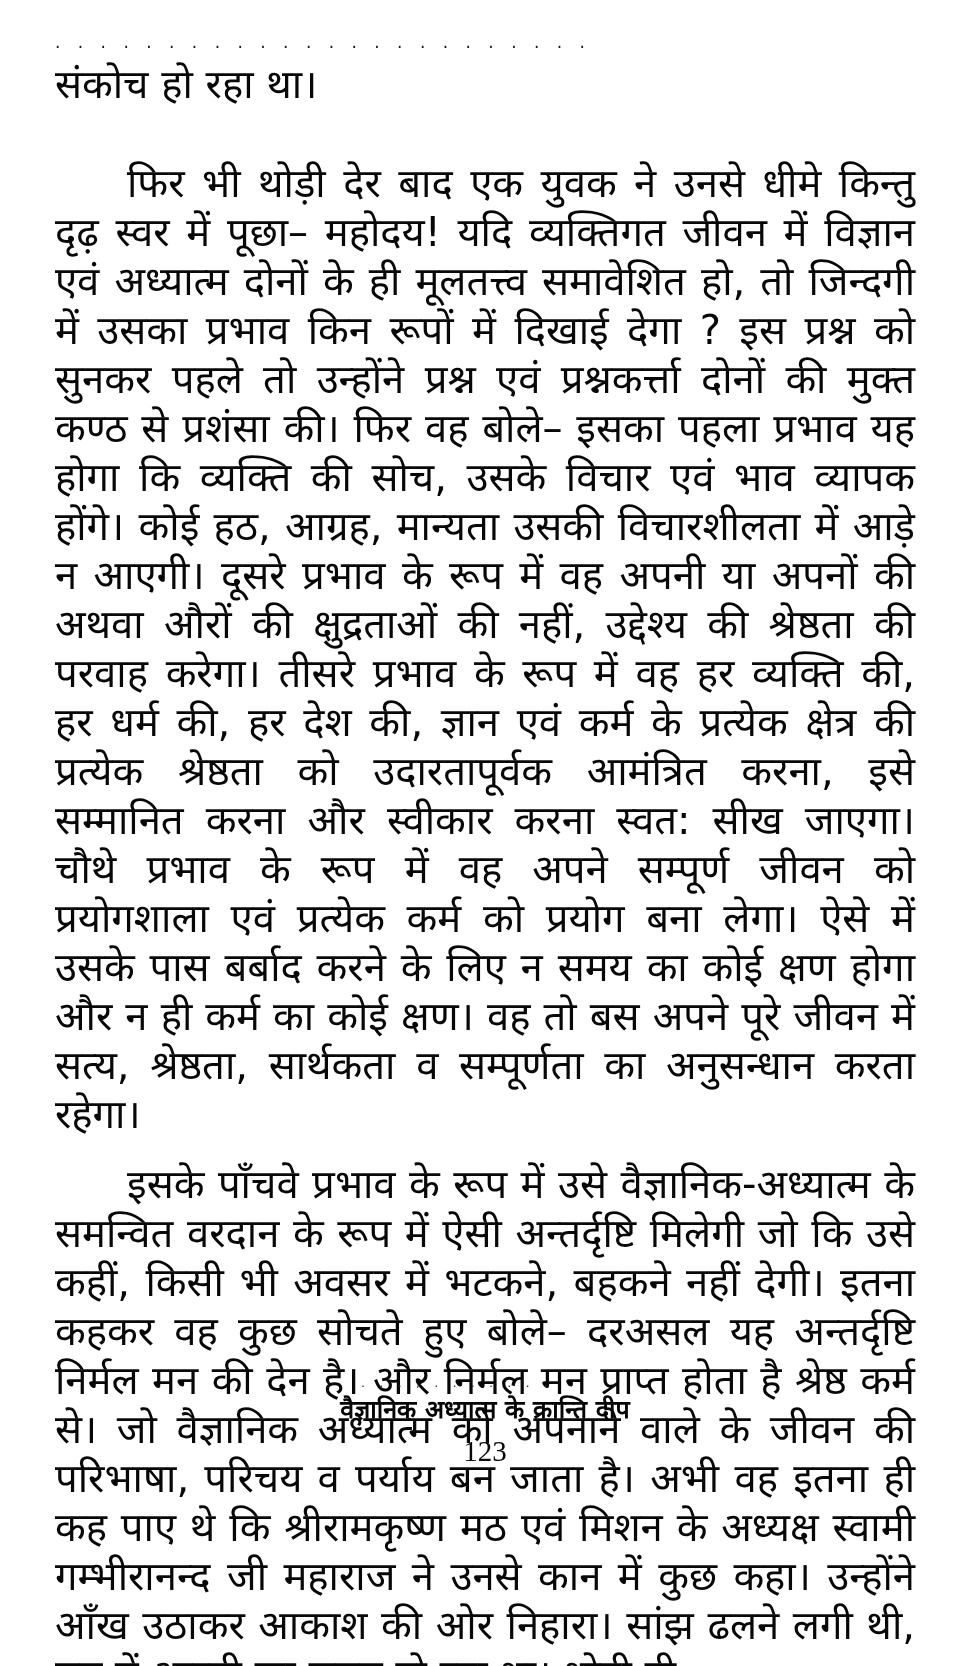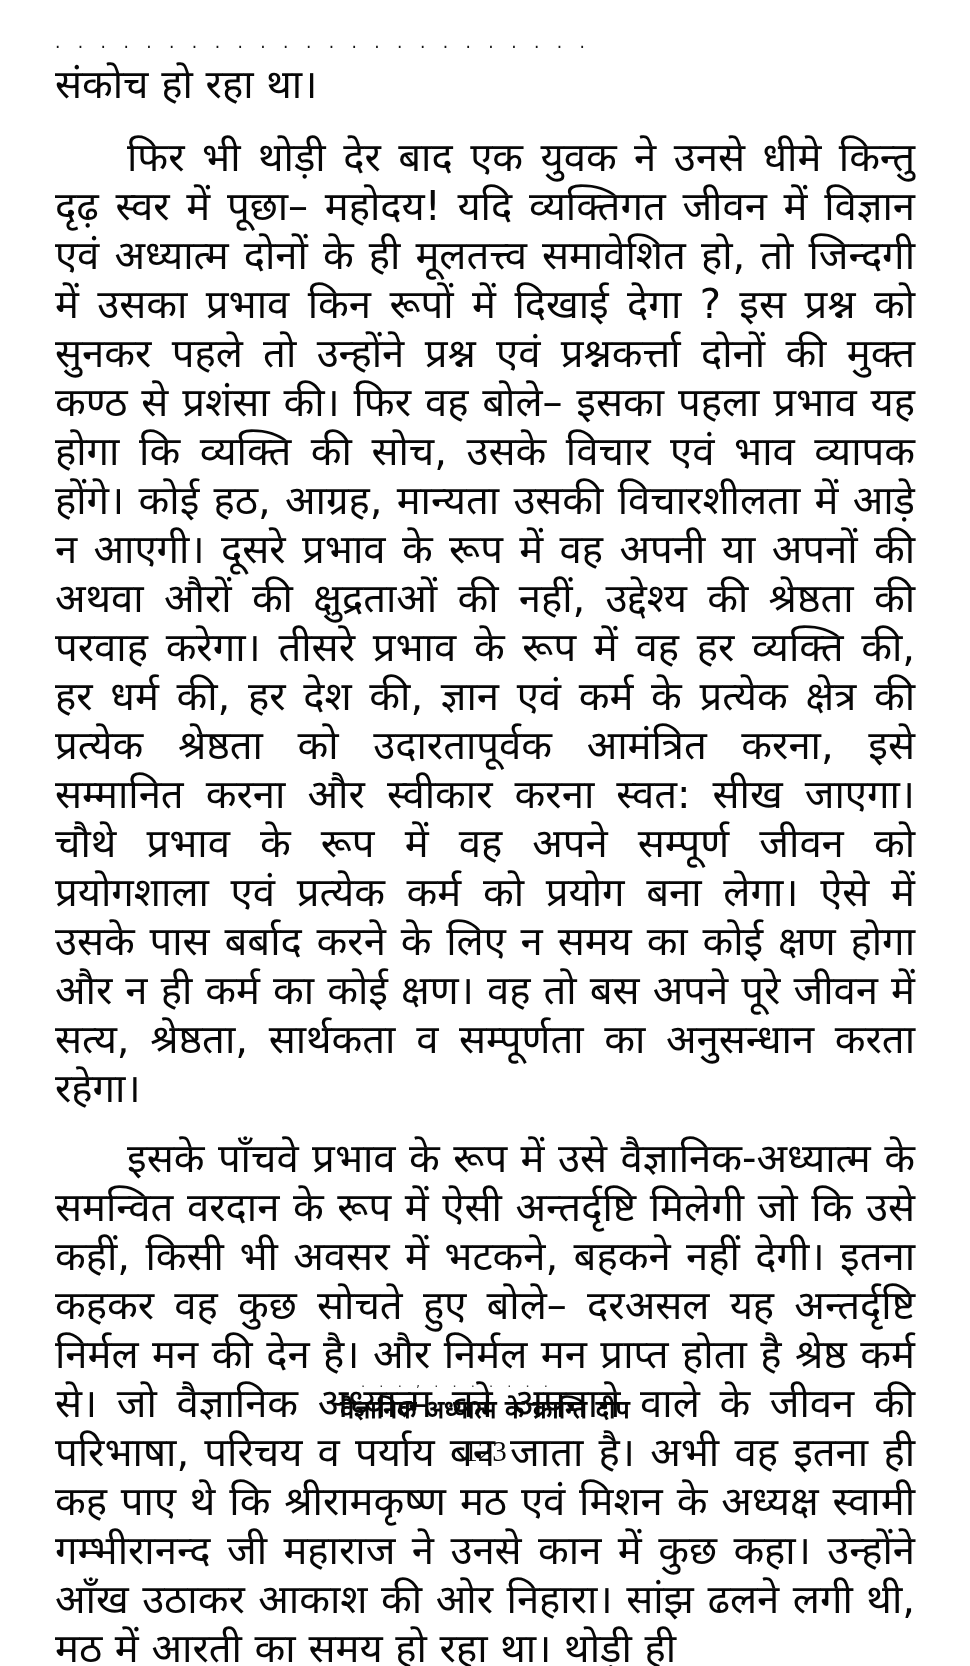--- a/index.html
+++ b/index.html
@@ -48,21 +48,21 @@
   }
   .carryover-line {
     margin: 6px 0 0 0;
     text-align: left;
   }
   p.para {
     margin: 0;
     text-align: justify;
     text-indent: 72px;
   }
-  p.para-1 { margin-top: 24px; }
+  p.para-1 { margin-top: 50px; }
   p.para-2 { margin-top: 21px; }
   
   .footer {
     position: absolute;
     left: 0; right: 0;
     top: 1376px;
     text-align: center;
   }
   .footer-ornament {
     font-size: 13px;

